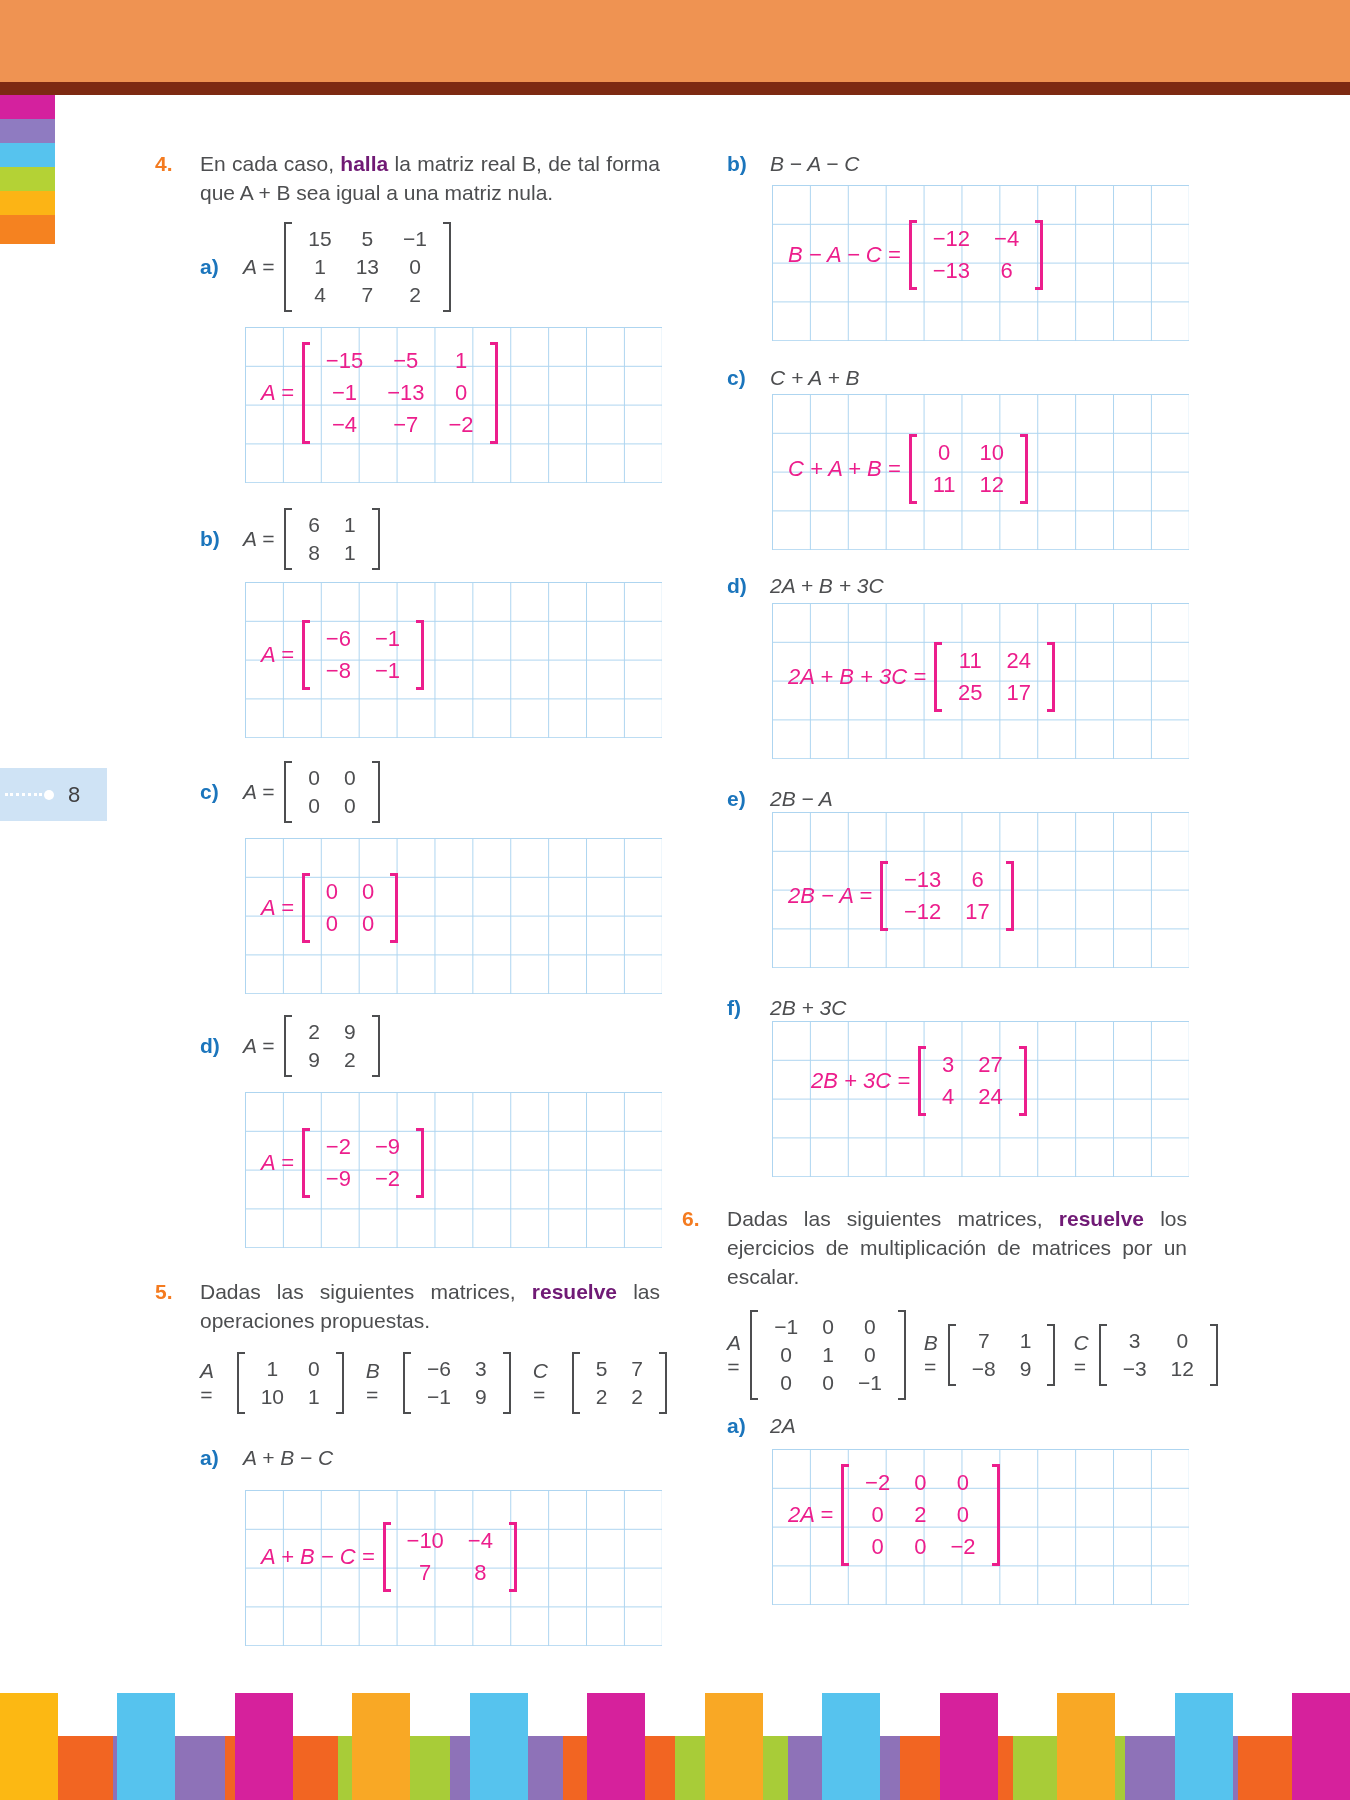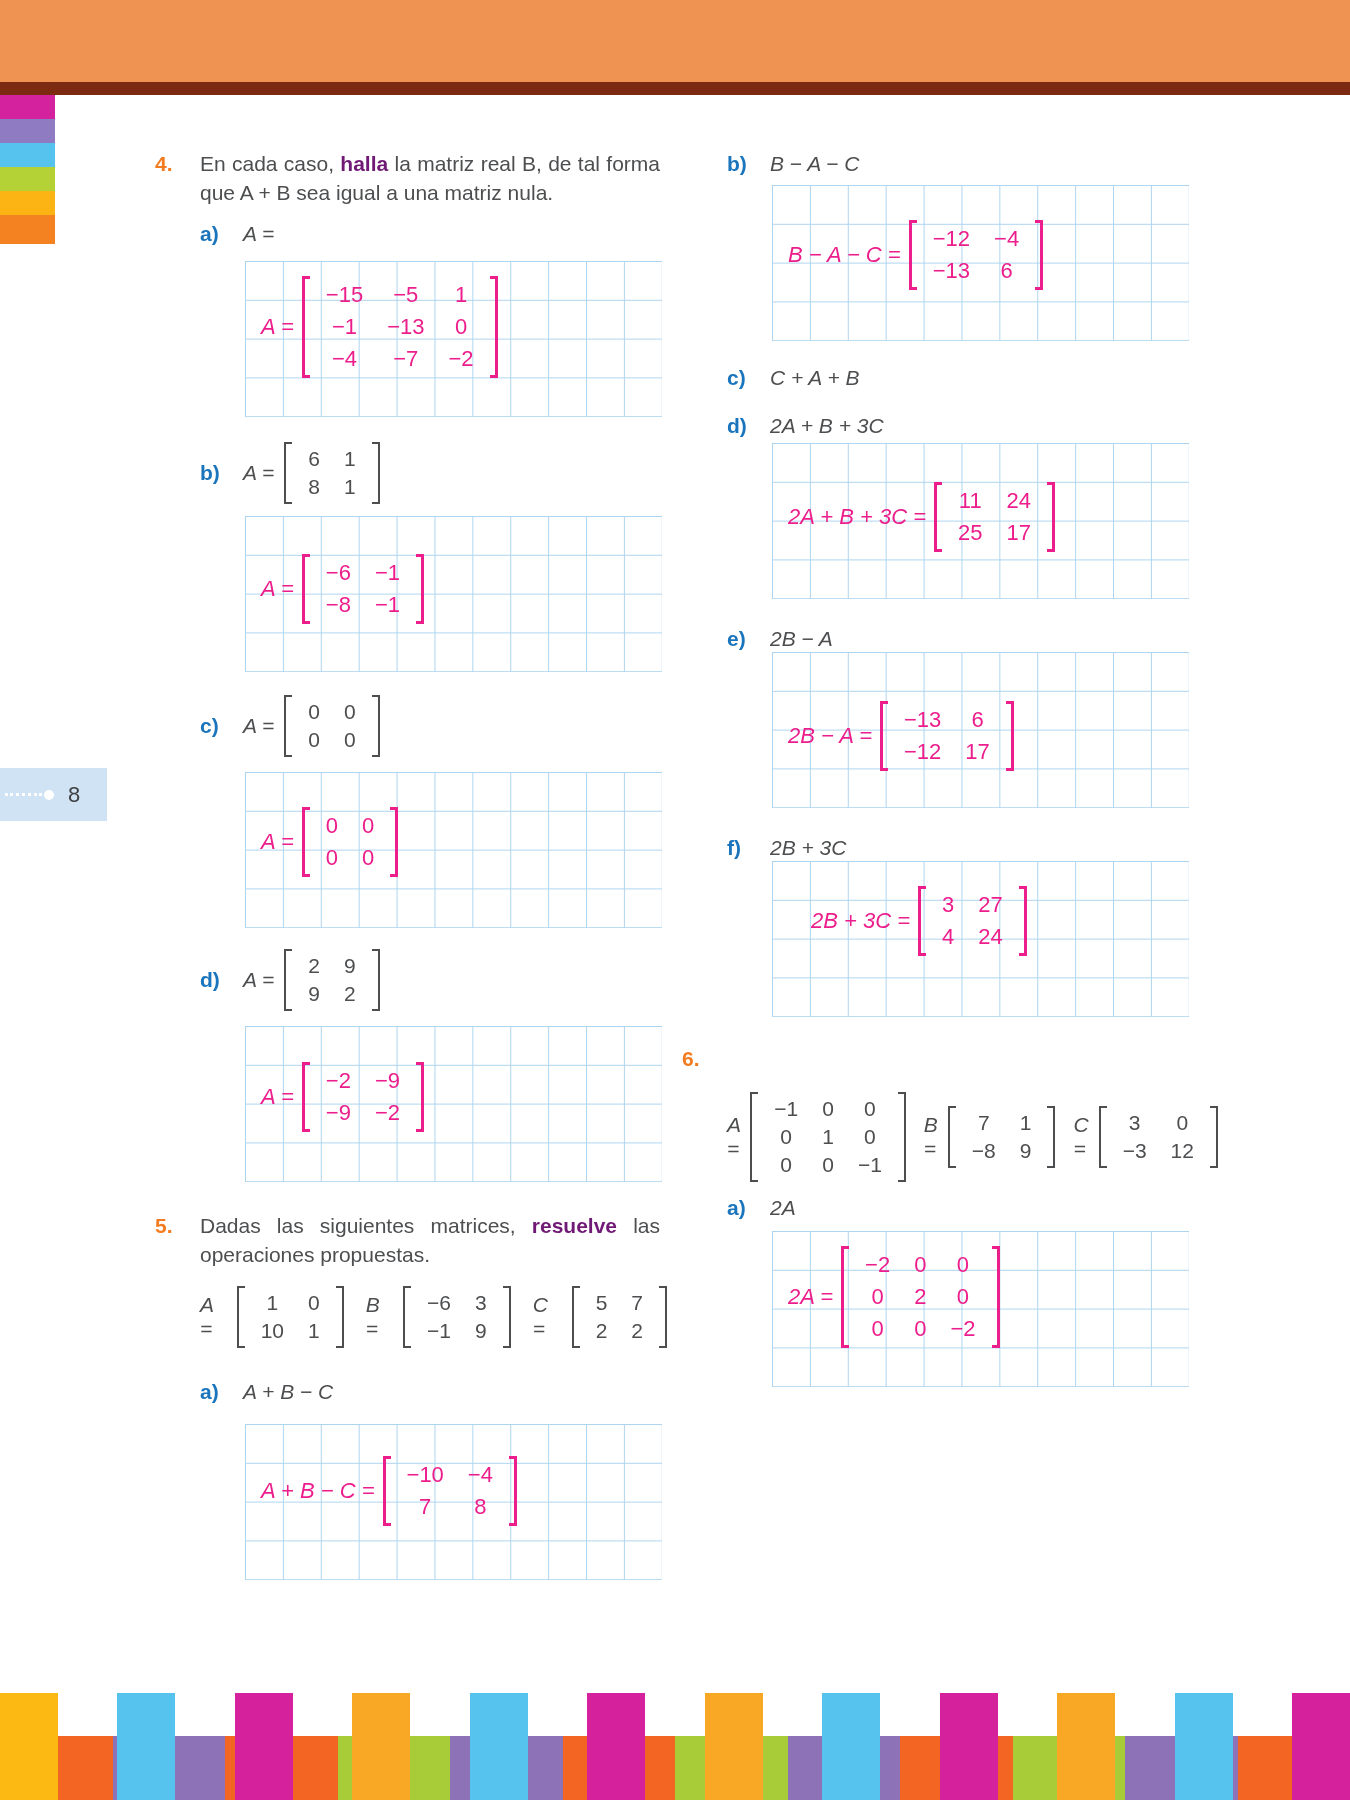--- a/index.html
+++ b/index.html
@@ -96,20 +96,41 @@
   <div class="col col-left">
 
     <div class="ex-head">
       <span class="ex-num">4.</span>
       <span class="ex-text"><span>En cada caso, </span><b>halla</b><span> la matriz real B, de tal forma que A + B sea igual a una matriz nula.</span></span>
     </div>
 
     <div class="item" style="margin-top:14px;">
       <span class="item-label">a)</span>
       <span class="math lhs">A =</span>
+      <span class="matrix">
+          <span class="br br-l"></span>
+          <span class="m-body">
+            <span class="m-row">
+              <span class="m-cell">15</span>
+              <span class="m-cell">5</span>
+              <span class="m-cell">−1</span>
+            </span>
+            <span class="m-row">
+              <span class="m-cell">1</span>
+              <span class="m-cell">13</span>
+              <span class="m-cell">0</span>
+            </span>
+            <span class="m-row">
+              <span class="m-cell">4</span>
+              <span class="m-cell">7</span>
+              <span class="m-cell">2</span>
+            </span>
+          </span>
+          <span class="br br-r"></span>
+        </span>
     </div>
     <div class="grid" style="margin-top:15px;">
       <div class="answer" style="top:14px;">
         <span class="math lhs">A =</span>
         <span class="matrix">
             <span class="br br-l"></span>
             <span class="m-body">
               <span class="m-row">
                 <span class="m-cell">−15</span>
                 <span class="m-cell">−5</span>
@@ -352,20 +373,39 @@
             </span>
             <span class="br br-r"></span>
           </span>
       </div>
     </div>
 
     <div class="item" style="margin-top:25px;">
       <span class="item-label">c)</span>
       <span class="math">C + A + B</span>
     </div>
+    <div class="grid" style="margin-top:4px;">
+      <div class="answer" style="top:39px;">
+        <span class="math lhs">C + A + B =</span>
+        <span class="matrix">
+            <span class="br br-l"></span>
+            <span class="m-body">
+              <span class="m-row">
+                <span class="m-cell">0</span>
+                <span class="m-cell">10</span>
+              </span>
+              <span class="m-row">
+                <span class="m-cell">11</span>
+                <span class="m-cell">12</span>
+              </span>
+            </span>
+            <span class="br br-r"></span>
+          </span>
+      </div>
+    </div>
 
     <div class="item" style="margin-top:24px;">
       <span class="item-label">d)</span>
       <span class="math">2A + B + 3C</span>
     </div>
     <div class="grid" style="margin-top:5px;">
       <div class="answer" style="top:38px;">
         <span class="math lhs">2A + B + 3C =</span>
         <span class="matrix">
             <span class="br br-l"></span>
@@ -427,20 +467,21 @@
                 <span class="m-cell">24</span>
               </span>
             </span>
             <span class="br br-r"></span>
           </span>
       </div>
     </div>
 
     <div class="ex-head" style="margin-top:28px;">
       <span class="ex-num">6.</span>
+      <span class="ex-text"><span>Dadas las siguientes matrices, </span><b>resuelve</b><span> los ejercicios de multiplicación de matrices por un escalar.</span></span>
     </div>
 
     <div class="given-row" style="margin-top:18px; gap:18px;">
       <span class="given">
         <span class="math lhs">A =</span>
         <span class="matrix">
             <span class="br br-l"></span>
             <span class="m-body">
               <span class="m-row">
                 <span class="m-cell">−1</span>

